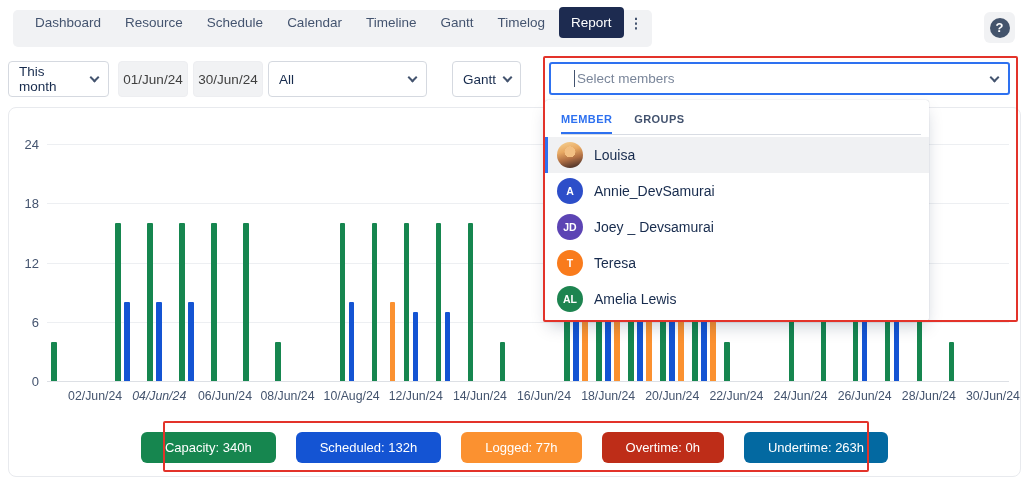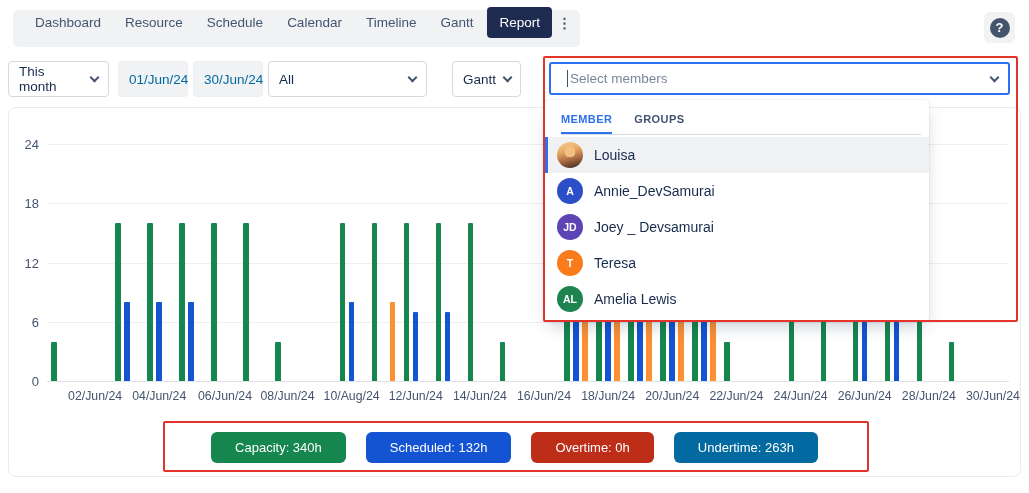--- a/index.html
+++ b/index.html
@@ -43,38 +43,38 @@
   }
 
   
   .fbox {
     position: absolute; top: 61px; height: 36px;
     border: 1px solid #D5D9E0; border-radius: 4px; background: #fff;
     display: flex; align-items: center; justify-content: space-between;
     padding: 0 10px; font-size: 13.5px; color: #172B4D; cursor: pointer;
   }
   .fbox.disabled {
-    background: #F1F2F4; border-color: #EDEEF1; color: #0369a1;
-    cursor: default;
+    background: #F1F2F4; border-color: #EDEEF1; color: #404040;
+    justify-content: center; cursor: default;
   }
   .chev {
     width: 7px; height: 7px; border-right: 2px solid #44546F;
     border-bottom: 2px solid #44546F; transform: rotate(45deg);
     margin-top: -4px; flex: 0 0 auto; margin-left: 8px;
   }
   #f-range  { left: 8px;   width: 101px; }
   #f-start  { left: 118px; width: 70px; }
   #f-end    { left: 193px; width: 70px; }
   #f-all    { left: 268px; width: 159px; }
   #f-days   { left: 452px; width: 69px; }
 
   .members-input {
     position: absolute; left: 549px; top: 62px; width: 461px; height: 33px;
     background: #fff; border: 2px solid #2E71F0; border-radius: 3px;
-    display: flex; align-items: center; padding: 0 10px 0 16px;
+    display: flex; align-items: center; padding: 0 10px 0 23px;
     font-size: 13.5px; color: #7A869A; cursor: text; z-index: 21;
   }
   .members-input .caret {
     width: 0; height: 17px; border-left: 1px solid #42526E; margin-right: 2px;
   }
   .members-input .ph { flex: 1; }
   .members-input .chev { margin-top: -2px; }
 
   
   .chart-card {
@@ -146,20 +146,21 @@
 <body>
 
 <div class="topnav">
   <div id="nav-tabs" style="display:flex;align-items:center">
       <div class="tab">Dashboard</div>
       <div class="tab">Resource</div>
       <div class="tab">Schedule</div>
       <div class="tab">Calendar</div>
       <div class="tab">Timeline</div>
       <div class="tab">Gantt</div>
+      <div class="tab">Timelog</div>
       <div class="tab active">Report</div>
     </div>
   <div class="more-btn">
     <span>⋮</span>
   </div>
 </div>
 
 <div class="help-btn">
   <div class="help-circle">?</div>
 </div>
@@ -239,38 +240,39 @@
       <div class="bar" style="left: 692.333px; top: 134.75px; height: 138.25px; background: rgb(20, 84, 211);"></div>
       <div class="bar" style="left: 852.667px; top: 194px; height: 79px; background: rgb(20, 84, 211);"></div>
       <div class="bar" style="left: 884.733px; top: 194px; height: 79px; background: rgb(20, 84, 211);"></div>
       <div class="bar" style="left: 380.667px; top: 194px; height: 79px; background: rgb(251, 145, 48);"></div>
       <div class="bar" style="left: 573.067px; top: 134.75px; height: 138.25px; background: rgb(251, 145, 48);"></div>
       <div class="bar" style="left: 605.133px; top: 134.75px; height: 138.25px; background: rgb(251, 145, 48);"></div>
       <div class="bar" style="left: 637.2px; top: 134.75px; height: 138.25px; background: rgb(251, 145, 48);"></div>
       <div class="bar" style="left: 669.267px; top: 134.75px; height: 138.25px; background: rgb(251, 145, 48);"></div>
       <div class="bar" style="left: 701.333px; top: 144.625px; height: 128.375px; background: rgb(251, 145, 48);"></div>
       <div class="xtick" style="left: 49.1px;">02/Jun/24</div>
-      <div class="xtick" style="left: 113.233px;">04/Jun/24</div>
+      <div class="xtick" style="left: 113.233px; font-style: italic;">04/Jun/24</div>
       <div class="xtick" style="left: 179px;">06/Jun/24</div>
       <div class="xtick" style="left: 241.5px;">08/Jun/24</div>
       <div class="xtick" style="left: 305.633px;">10/Aug/24</div>
       <div class="xtick" style="left: 369.767px;">12/Jun/24</div>
       <div class="xtick" style="left: 433.9px;">14/Jun/24</div>
       <div class="xtick" style="left: 498.033px;">16/Jun/24</div>
       <div class="xtick" style="left: 562.167px;">18/Jun/24</div>
       <div class="xtick" style="left: 626.3px;">20/Jun/24</div>
       <div class="xtick" style="left: 690.433px;">22/Jun/24</div>
       <div class="xtick" style="left: 754.567px;">24/Jun/24</div>
       <div class="xtick" style="left: 818.7px;">26/Jun/24</div>
       <div class="xtick" style="left: 882.833px;">28/Jun/24</div>
       <div class="xtick" style="left: 946.967px;">30/Jun/24</div>
     </div>
   <div class="legend-row" id="legend-row">
       <div class="legend-chip" style="background: rgb(22, 134, 79);">Capacity: 340h</div>
       <div class="legend-chip" style="background: rgb(20, 84, 211);">Scheduled: 132h</div>
+      <div class="legend-chip" style="background: rgb(251, 145, 48);">Logged: 77h</div>
       <div class="legend-chip" style="background: rgb(190, 45, 24);">Overtime: 0h</div>
       <div class="legend-chip" style="background: #0369a1;">Undertime: 263h</div>
     </div>
 </div>
 
 <div class="dropdown-panel">
   <div class="panel-tabs" id="panel-tabs">
       <div class="panel-tab active">MEMBER</div>
       <div class="panel-tab">GROUPS</div>
     </div>

